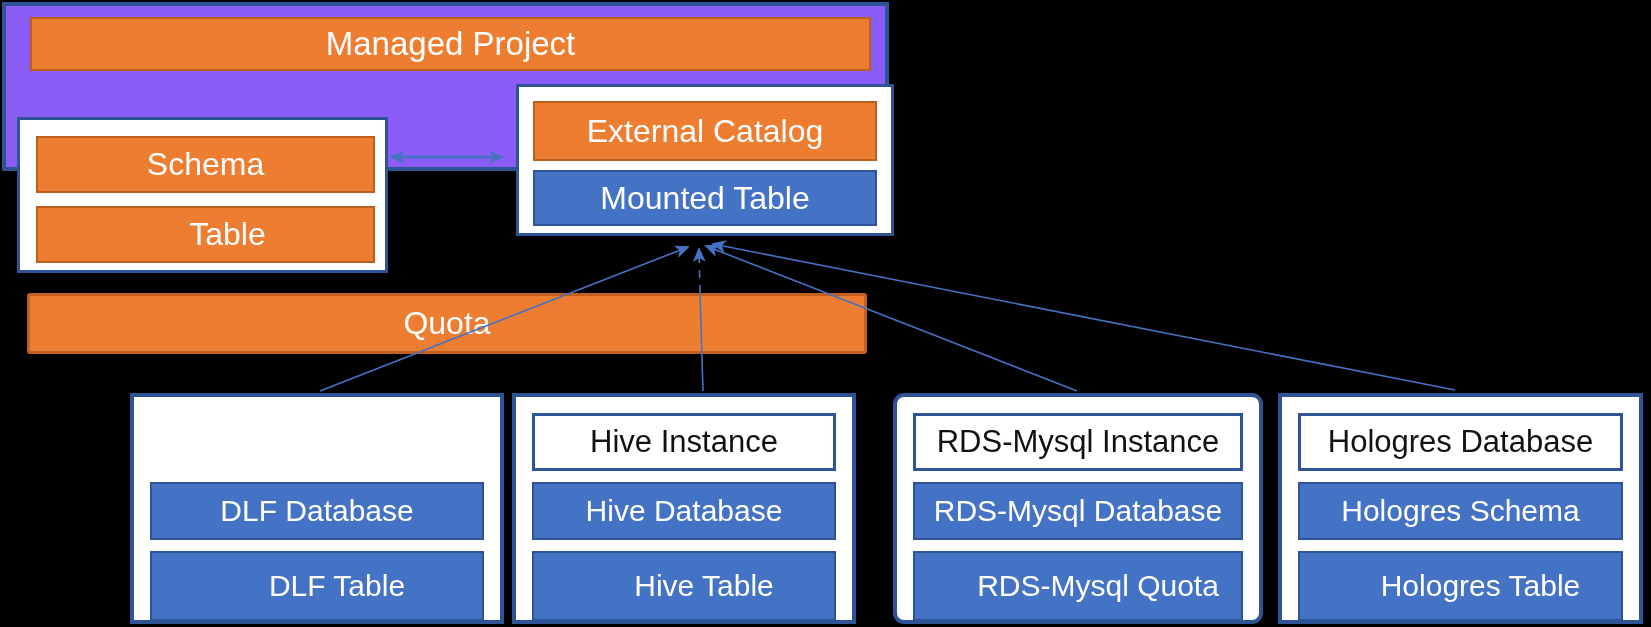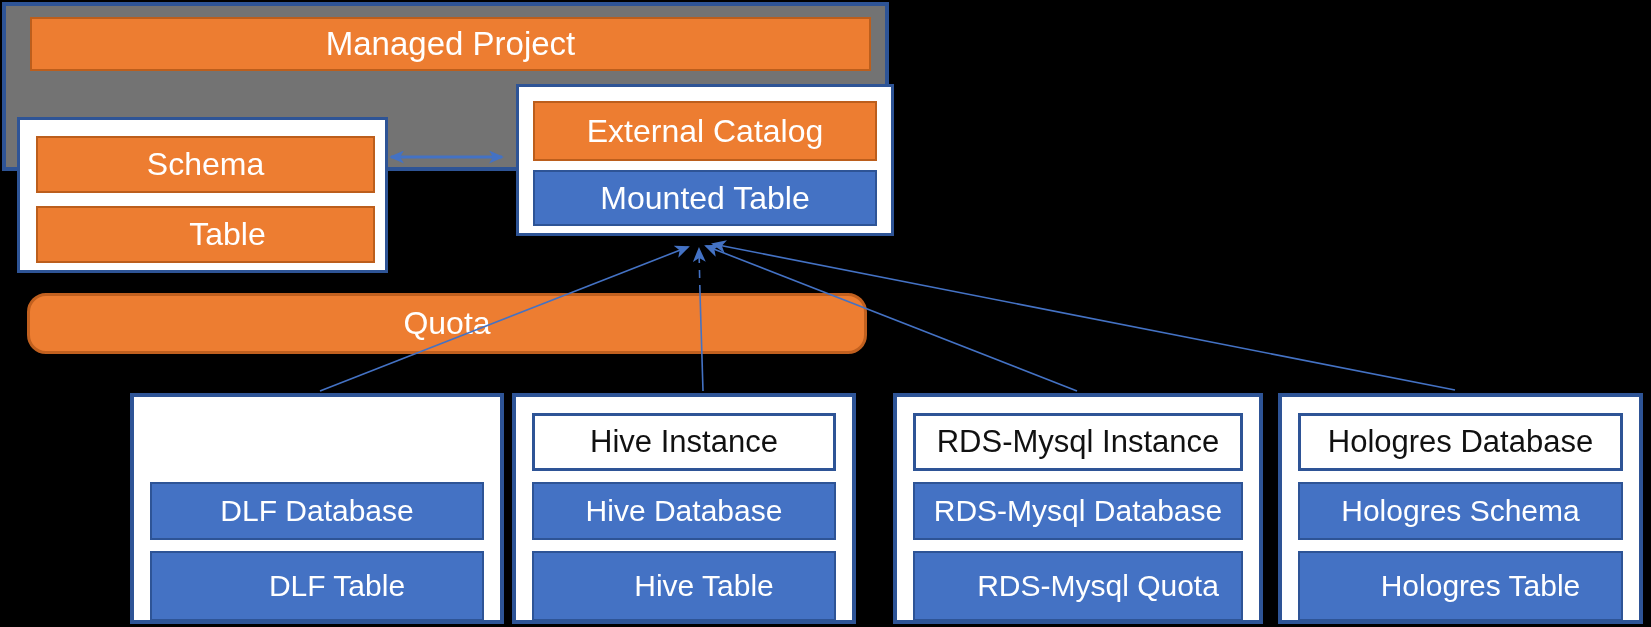--- a/index.html
+++ b/index.html
@@ -5,44 +5,44 @@
   html,body{margin:0;padding:0;background:#000;}
   *{box-sizing:border-box;}
   .canvas{
     position:relative;width:1651px;height:627px;background:#000000;
     font-family:"Liberation Sans", sans-serif;overflow:hidden;
   }
   .abs{position:absolute;}
   .center{display:flex;align-items:center;justify-content:center;text-align:center;}
 
   
-  .mp-container{left:2px;top:2px;width:887px;height:169px;background:#737373;border:4px solid #2E5496;}
+  .mp-container{left:2px;top:2px;width:887px;height:169px;background:#8b5cf6;border:4px solid #2E5496;}
   .mp-title{left:24px;top:11px;width:841px;height:54px;background:#ED7D31;border:2px solid #BC5E1C;
             color:#FFFFFF;font-size:33px;}
   .group{background:#FFFFFF;border:3px solid #2E5496;}
   .left-group{left:11px;top:76px;width:371px;height:156px;margin-top:35px;}
   .right-group{left:510px;top:78px;width:378px;height:152px;}
   .orange-box{background:#ED7D31;border:2px solid #BC5E1C;color:#FFFFFF;font-size:32px;}
   .blue-box{background:#4472C4;border:2px solid #2E5496;color:#FFFFFF;font-size:32px;text-align:center;}
   .schema-box{left:16px;top:16px;width:339px;height:57px;}
   .table-box{left:16px;top:86px;width:339px;height:57px;padding-left:44px;}
   .ext-box{left:14px;top:14px;width:344px;height:60px;}
   .mounted-box{left:14px;top:83px;width:344px;height:56px;}
 
   .query-label{left:366px;top:158px;width:120px;height:46px;color:#000000;font-size:22px;}
 
   
   .quota{left:27px;top:293px;width:840px;height:61px;background:#ED7D31;border:3px solid #C1601F;
-         border-radius:19px;color:#FFFFFF;font-size:32px;}
+         border-radius:3px;color:#FFFFFF;font-size:32px;}
 
   
   .card{top:393px;height:231px;background:#FFFFFF;border:4px solid #2E5496;}
   .card-dlf{left:130px;width:374px;}
   .card-hive{left:512px;width:344px;}
-  .card-rds{left:893px;width:370px;}
+  .card-rds{left:893px;width:370px;border-radius:11px;}
   .card-holo{left:1278px;width:365px;}
   .card-header{left:16px;right:16px;top:16px;height:58px;background:#FFFFFF;border:3px solid #2E5496;
                color:#111111;font-size:31px;}
   .card-row1{left:16px;right:16px;top:85px;height:58px;}
   .card-row2{left:16px;right:16px;top:154px;height:70px;padding-left:40px;}
   .card-row{background:#4472C4;border:2px solid #2E5496;color:#FFFFFF;font-size:30px;}
 
   .connectors{left:0;top:0;width:1651px;height:627px;pointer-events:none;}
 </style>
 </head>

